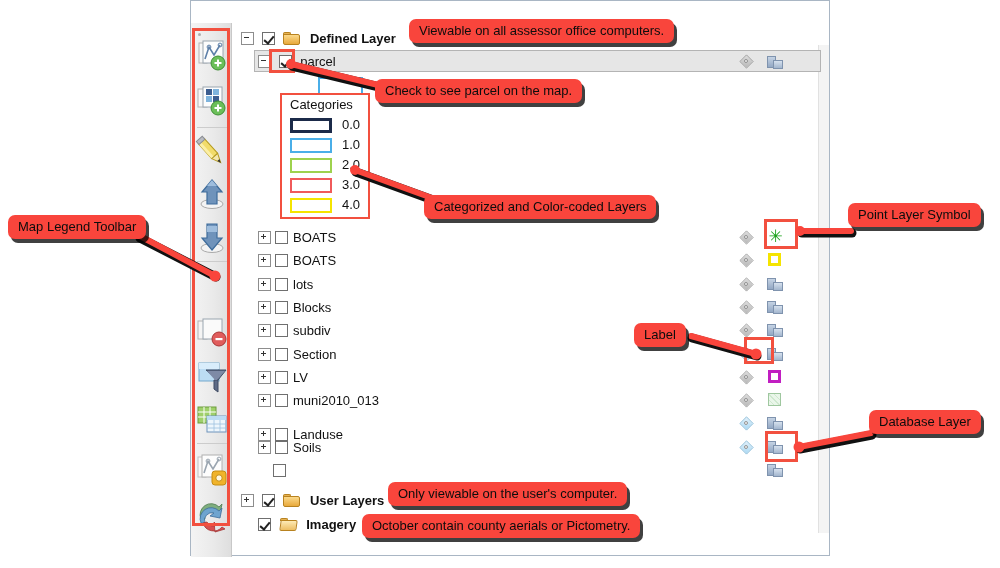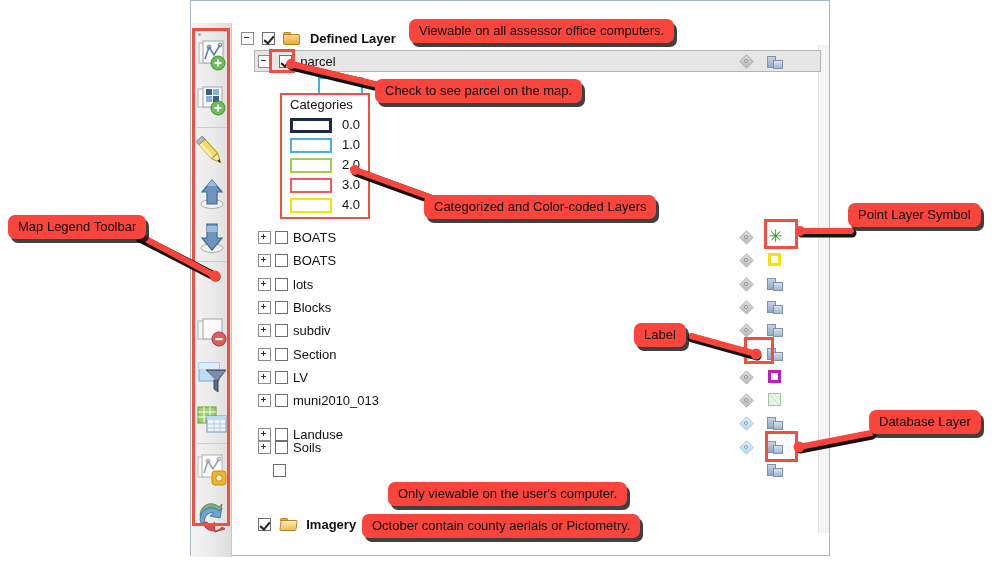--- a/index.html
+++ b/index.html
@@ -477,20 +477,28 @@
         </div>
         <div class="row" style="left: 26px; top: 436px;"><span style="display: inline-block; width: 15px;"></span><span class="cb"></span><span class="rowlabel"></span></div>
         <div class="symicon" style="left: 535px; top: 439px;">
           <span class="db">
             <span class="b1"></span>
             <span class="b2"></span>
           </span>
         </div>
       </div>
 
+    <div class="row" style="left:9px;top:466px">
+      <span class="exp plus"></span>
+      <span class="cb on"></span>
+      <span class="folder">
+        <span class="tab"></span><span class="body"></span>
+      </span>
+      <span class="rowlabel bold">User Layers</span>
+    </div>
 
     <div class="row" style="left:26px;top:490px">
       <span class="cb on"></span>
       <span class="folder open">
         <span class="tab"></span><span class="body"></span>
       </span>
       <span class="rowlabel bold">Imagery</span>
     </div>
   </div>
 </div>

